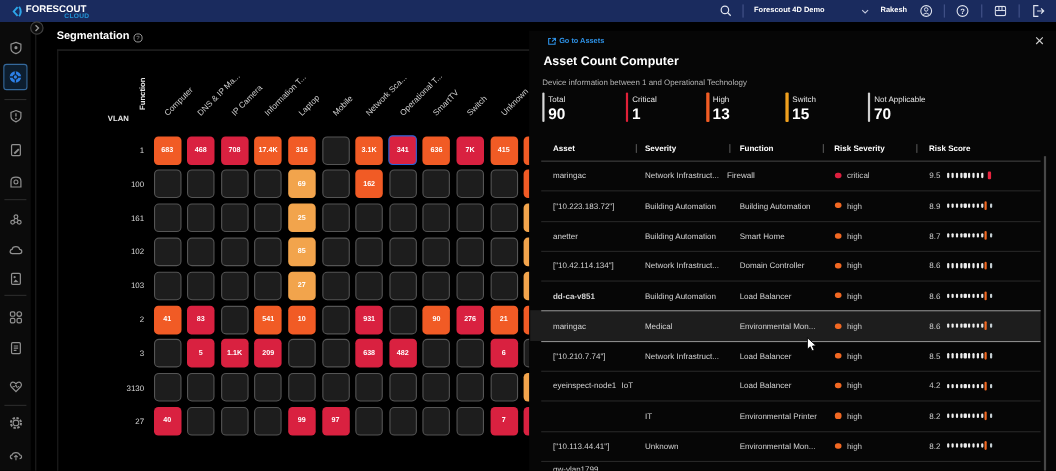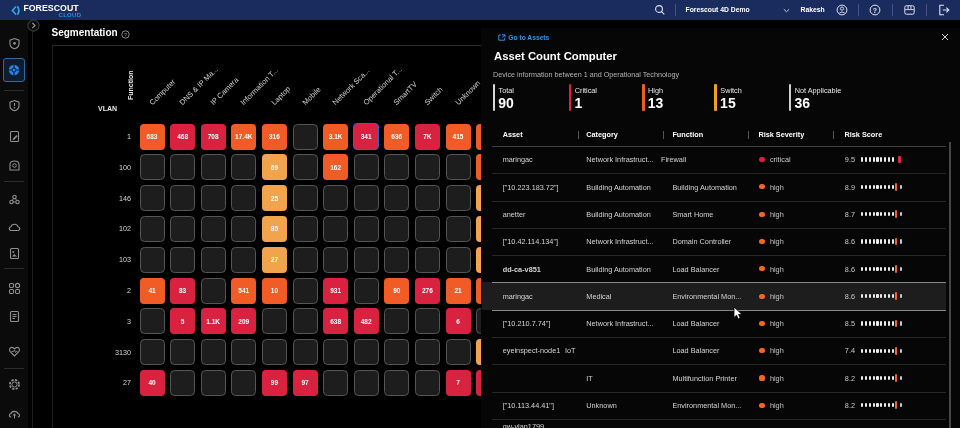--- a/index.html
+++ b/index.html
@@ -139,21 +139,21 @@
 <div class="chead" style="left:245.3px;top:97.5px;">Information T...</div>
 <div class="chead" style="left:275.9px;top:97.5px;">Laptop</div>
 <div class="chead" style="left:306.5px;top:97.5px;">Mobile</div>
 <div class="chead" style="left:337.1px;top:97.5px;">Network Sca...</div>
 <div class="chead" style="left:367.7px;top:97.5px;">Operational T...</div>
 <div class="chead" style="left:398.3px;top:97.5px;">SmartTV</div>
 <div class="chead" style="left:428.9px;top:97.5px;">Switch</div>
 <div class="chead" style="left:459.5px;top:97.5px;">Unknown</div>
 <div class="vlab" style="left:101px;top:132.9px;">1</div>
 <div class="vlab" style="left:101px;top:163.7px;">100</div>
-<div class="vlab" style="left:101px;top:194.5px;">146</div>
+<div class="vlab" style="left:101px;top:194.5px;">161</div>
 <div class="vlab" style="left:101px;top:225.3px;">102</div>
 <div class="vlab" style="left:101px;top:256.1px;">103</div>
 <div class="vlab" style="left:101px;top:286.9px;">2</div>
 <div class="vlab" style="left:101px;top:317.7px;">3</div>
 <div class="vlab" style="left:101px;top:348.5px;">3130</div>
 <div class="vlab" style="left:101px;top:379.3px;">27</div>
 <div class="cell" style="left:139.5px;top:123.5px;background:#f15b25;">683</div>
 <div class="cell" style="left:170.1px;top:123.5px;background:#d92140;">468</div>
 <div class="cell" style="left:200.7px;top:123.5px;background:#d92140;">708</div>
 <div class="cell" style="left:231.3px;top:123.5px;background:#f15b25;">17.4K</div>
@@ -279,23 +279,23 @@
 <div class="abs" style="left:574.7px;top:86.5px;font-size:7.3px;line-height:1;color:#e8e8e8;">Critical</div>
 <div class="abs" style="left:574.5px;top:96px;font-size:14px;line-height:1;font-weight:bold;color:#fff;">1</div>
 <div class="abs" style="left:642.0px;top:84px;width:2.6px;height:27px;background:#f15c24;border-radius:1px;"></div>
 <div class="abs" style="left:648.0px;top:86.5px;font-size:7.3px;line-height:1;color:#e8e8e8;">High</div>
 <div class="abs" style="left:647.8px;top:96px;font-size:14px;line-height:1;font-weight:bold;color:#fff;">13</div>
 <div class="abs" style="left:714.3px;top:84px;width:2.6px;height:27px;background:#f0a01e;border-radius:1px;"></div>
 <div class="abs" style="left:720.3px;top:86.5px;font-size:7.3px;line-height:1;color:#e8e8e8;">Switch</div>
 <div class="abs" style="left:720.1px;top:96px;font-size:14px;line-height:1;font-weight:bold;color:#fff;">15</div>
 <div class="abs" style="left:788.7px;top:84px;width:2.6px;height:27px;background:#cfcfcf;border-radius:1px;"></div>
 <div class="abs" style="left:794.7px;top:86.5px;font-size:7.3px;line-height:1;color:#e8e8e8;">Not Applicable</div>
-<div class="abs" style="left:794.5px;top:96px;font-size:14px;line-height:1;font-weight:bold;color:#fff;">36</div>
+<div class="abs" style="left:794.5px;top:96px;font-size:14px;line-height:1;font-weight:bold;color:#fff;">70</div>
 <div class="abs" style="left:502.7px;top:131px;font-size:7.3px;line-height:1;font-weight:bold;color:#fff;">Asset</div>
-<div class="abs" style="left:586.3px;top:131px;font-size:7.3px;line-height:1;font-weight:bold;color:#fff;">Category</div>
+<div class="abs" style="left:586.3px;top:131px;font-size:7.3px;line-height:1;font-weight:bold;color:#fff;">Severity</div>
 <div class="abs" style="left:672.4px;top:131px;font-size:7.3px;line-height:1;font-weight:bold;color:#fff;">Function</div>
 <div class="abs" style="left:758.4px;top:131px;font-size:7.3px;line-height:1;font-weight:bold;color:#fff;">Risk Severity</div>
 <div class="abs" style="left:844.5px;top:131px;font-size:7.3px;line-height:1;font-weight:bold;color:#fff;">Risk Score</div>
 <div class="abs" style="left:577.5px;top:130.5px;width:1px;height:8px;background:#555;"></div>
 <div class="abs" style="left:662.5px;top:130.5px;width:1px;height:8px;background:#555;"></div>
 <div class="abs" style="left:747.6px;top:130.5px;width:1px;height:8px;background:#555;"></div>
 <div class="abs" style="left:833.1px;top:130.5px;width:1px;height:8px;background:#555;"></div>
 <div class="abs" style="left:492px;top:146px;width:454px;height:1px;background:#414141;"></div>
 <div class="abs" style="left:482px;top:282.4px;width:464px;height:27.3px;background:#1d1d1d;"></div>
 <div class="sepln" style="top:173.2px;background:#272727;"></div>
@@ -424,35 +424,35 @@
 <div class="bar" style="left:883.9px;top:321.2px;"></div>
 <div class="bar" style="left:887.7px;top:321.2px;"></div>
 <div class="bar" style="left:891.6px;top:321.2px;"></div>
 <div class="abs" style="left:894.6px;top:319.5px;width:2.9px;height:7.8px;border-radius:1px;background:#f26822;"></div>
 <div class="bar" style="left:899.6px;top:321.2px;background:#c3cdd1;"></div>
 <div class="trow" style="left:502.7px;top:347.4px;">eyeinspect-node1</div>
 <div class="trow" style="left:565px;top:347.4px;">IoT</div>
 <div class="trow" style="left:672.4px;top:347.4px;">Load Balancer</div>
 <div class="abs" style="left:759.4px;top:348.1px;width:5.2px;height:5.2px;border-radius:50%;background:#f26822;"></div>
 <div class="trow" style="left:769.9px;top:347.4px;color:#c8c8c8;">high</div>
-<div class="trow" style="left:838px;top:347.4px;width:17px;text-align:right;color:#c8c8c8;">7.4</div>
+<div class="trow" style="left:838px;top:347.4px;width:17px;text-align:right;color:#c8c8c8;">4.2</div>
 <div class="bar" style="left:861.0px;top:348.5px;"></div>
 <div class="bar" style="left:864.8px;top:348.5px;"></div>
 <div class="bar" style="left:868.6px;top:348.5px;"></div>
 <div class="bar" style="left:872.5px;top:348.5px;"></div>
 <div class="bar" style="left:876.3px;top:348.5px;"></div>
 <div class="bar" style="left:880.1px;top:348.5px;"></div>
 <div class="bar" style="left:883.9px;top:348.5px;"></div>
 <div class="bar" style="left:887.7px;top:348.5px;"></div>
 <div class="bar" style="left:891.6px;top:348.5px;"></div>
 <div class="abs" style="left:894.6px;top:346.8px;width:2.9px;height:7.8px;border-radius:1px;background:#f26822;"></div>
 <div class="bar" style="left:899.6px;top:348.5px;background:#c3cdd1;"></div>
 <div class="trow" style="left:502.7px;top:374.7px;margin-top:48px;">gw-vlan1799</div>
 <div class="trow" style="left:586.3px;top:374.7px;">IT</div>
-<div class="trow" style="left:672.4px;top:374.7px;">Multifunction Printer</div>
+<div class="trow" style="left:672.4px;top:374.7px;">Environmental Printer</div>
 <div class="abs" style="left:759.4px;top:375.4px;width:5.2px;height:5.2px;border-radius:50%;background:#f26822;"></div>
 <div class="trow" style="left:769.9px;top:374.7px;color:#c8c8c8;">high</div>
 <div class="trow" style="left:838px;top:374.7px;width:17px;text-align:right;color:#c8c8c8;">8.2</div>
 <div class="bar" style="left:861.0px;top:375.8px;"></div>
 <div class="bar" style="left:864.8px;top:375.8px;"></div>
 <div class="bar" style="left:868.6px;top:375.8px;"></div>
 <div class="bar" style="left:872.5px;top:375.8px;"></div>
 <div class="bar" style="left:876.3px;top:375.8px;"></div>
 <div class="bar" style="left:880.1px;top:375.8px;"></div>
 <div class="bar" style="left:883.9px;top:375.8px;"></div>

